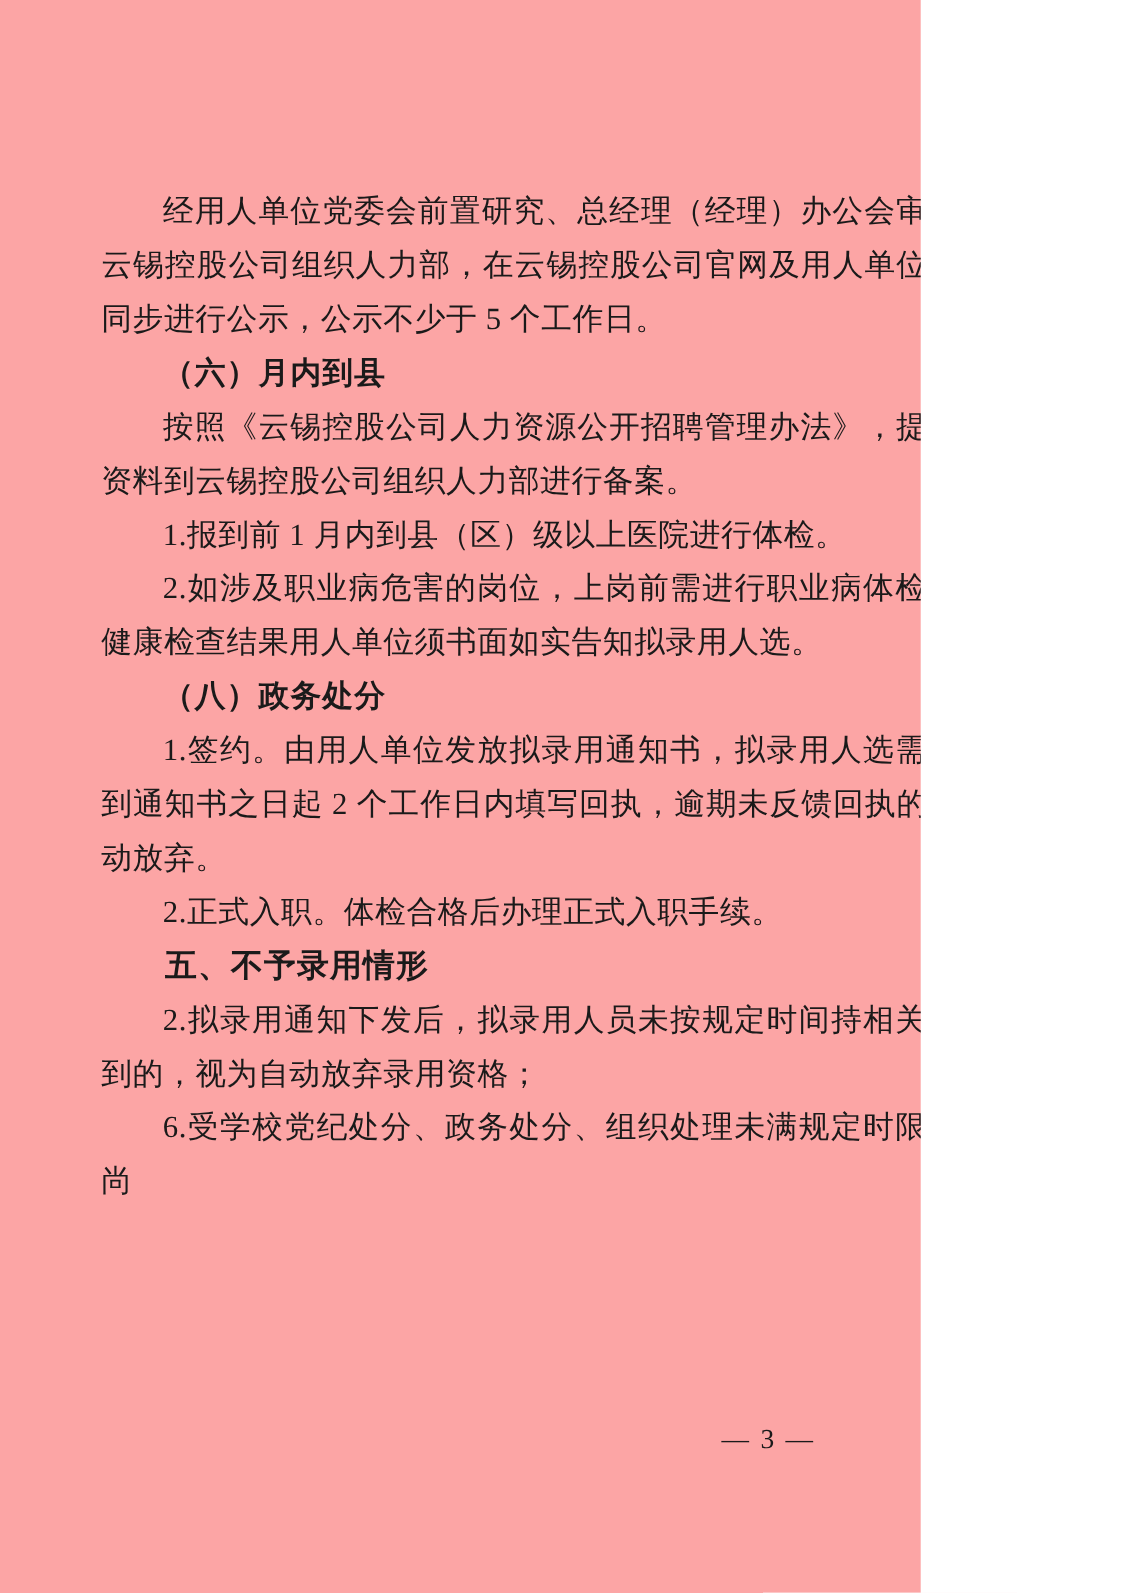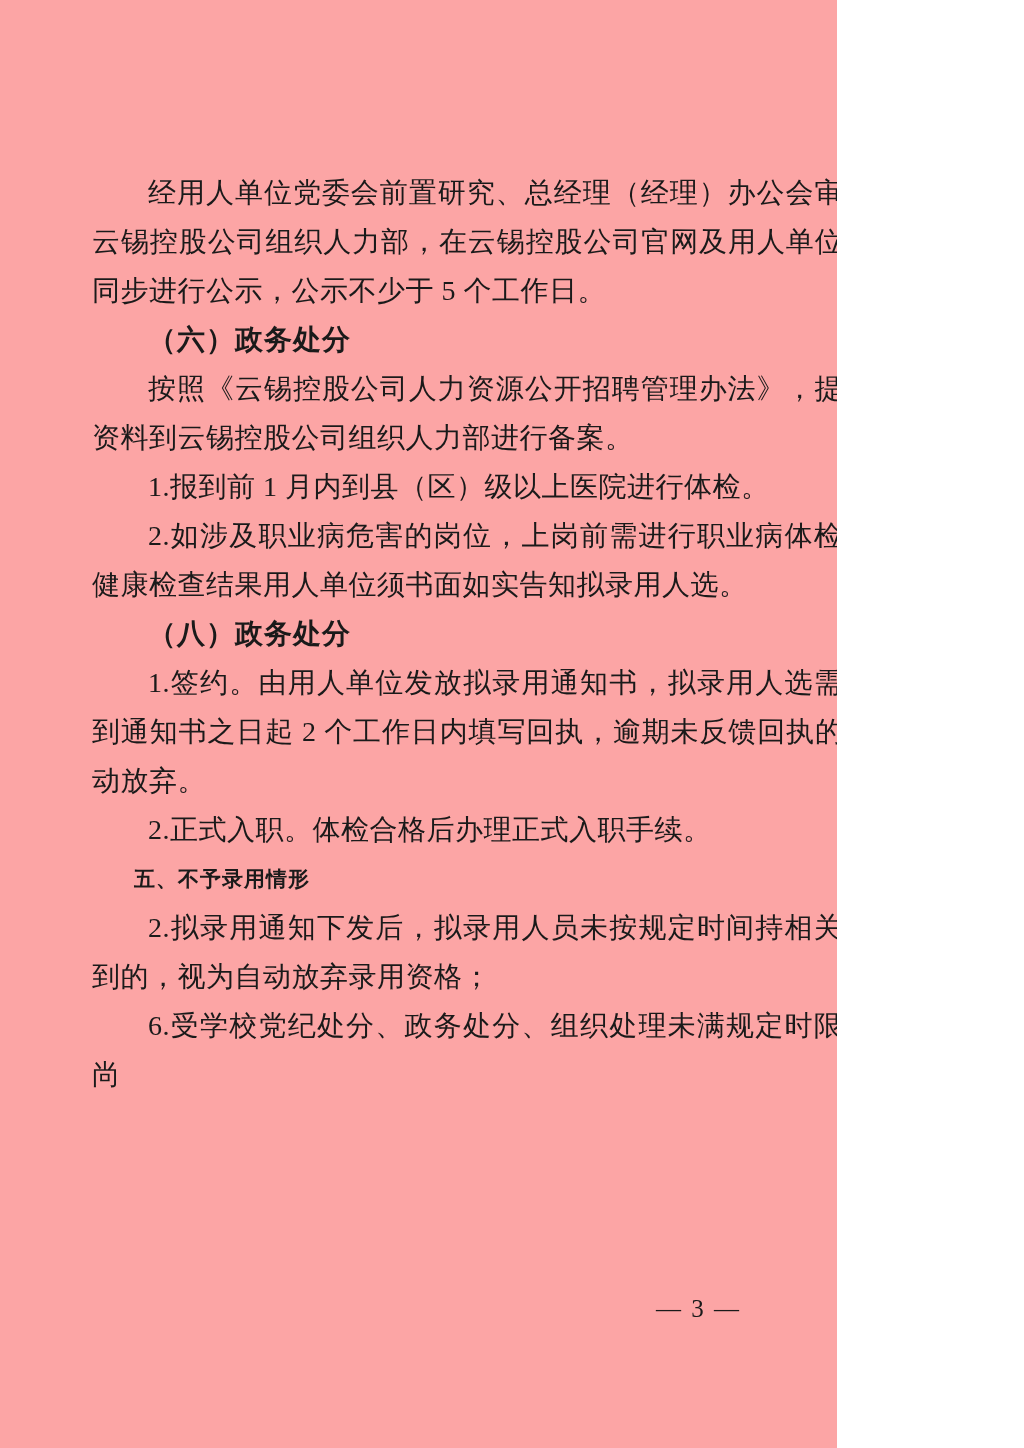--- a/index.html
+++ b/index.html
@@ -35,21 +35,21 @@
   .h-kai {
     margin: 0;
     font-size: 28px;
     line-height: 49px;
     text-indent: 2em;
     font-weight: 700;
     letter-spacing: 1px;
   }
   .h-hei {
     margin: 0;
-    font-size: 21px;
+    font-size: 29px;
     line-height: 49px;
     text-indent: 2em;
     font-weight: 700;
     font-family: "Liberation Sans", "DejaVu Sans", sans-serif;
     letter-spacing: 1px;
   }
   .footer-page-num {
     position: absolute;
     top: 1294px;
     right: 96px;
@@ -58,21 +58,21 @@
     color: #1a1a1a;
     letter-spacing: 2px;
   }
 </style>
 </head>
 <body>
 
 <div class="page">
   <main class="doc">
     <p class="para">经用人单位党委会前置研究、总经理（经理）办公会审定，报云锡控股公司组织人力部，在云锡控股公司官网及用人单位公示栏同步进行公示，公示不少于 5 个工作日。</p>
-    <p class="h-kai">（六）政务处分</p>
+    <p class="h-kai">（六）月内到县</p>
     <p class="para">按照《云锡控股公司人力资源公开招聘管理办法》，提供相关资料到云锡控股公司组织人力部进行备案。</p>
     <p class="para">1.报到前 1 月内到县（区）级以上医院进行体检。</p>
     <p class="para">2.如涉及职业病危害的岗位，上岗前需进行职业病体检，职业健康检查结果用人单位须书面如实告知拟录用人选。</p>
     <p class="h-kai">（八）政务处分</p>
     <p class="para">1.签约。由用人单位发放拟录用通知书，拟录用人选需要在收到通知书之日起 2 个工作日内填写回执，逾期未反馈回执的视为自动放弃。</p>
     <p class="para">2.正式入职。体检合格后办理正式入职手续。</p>
     <p class="h-hei">五、不予录用情形</p>
     <p class="para">2.拟录用通知下发后，拟录用人员未按规定时间持相关材料报到的，视为自动放弃录用资格；</p>
     <p class="para">6.受学校党纪处分、政务处分、组织处理未满规定时限或处分尚</p>
   </main>

